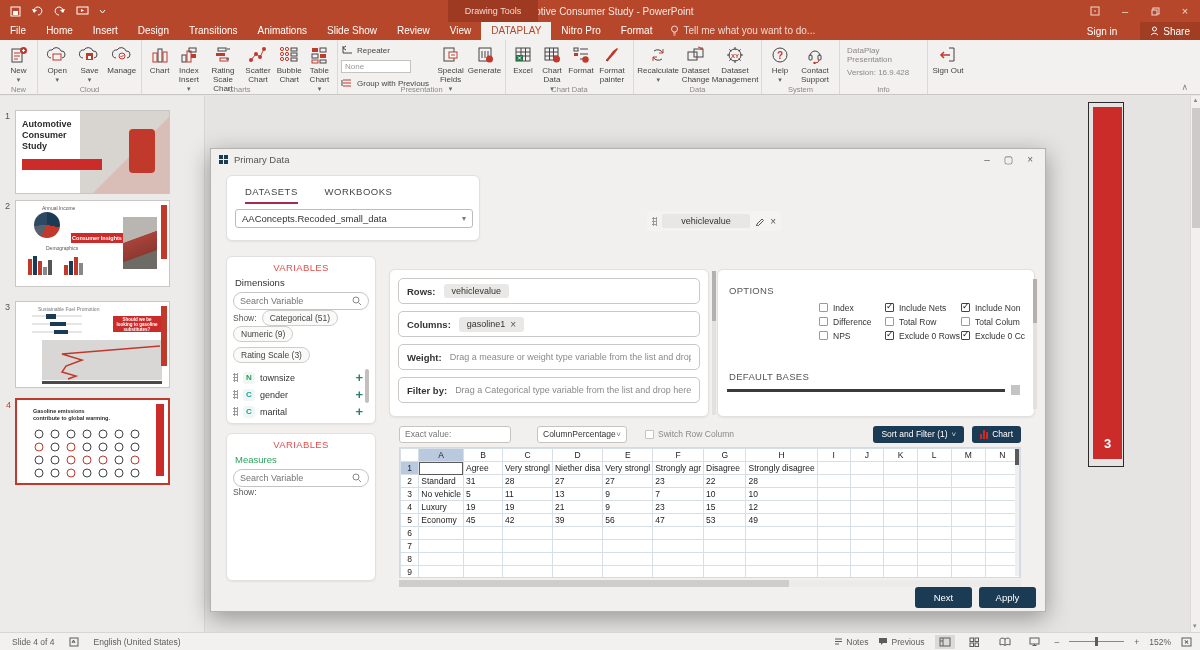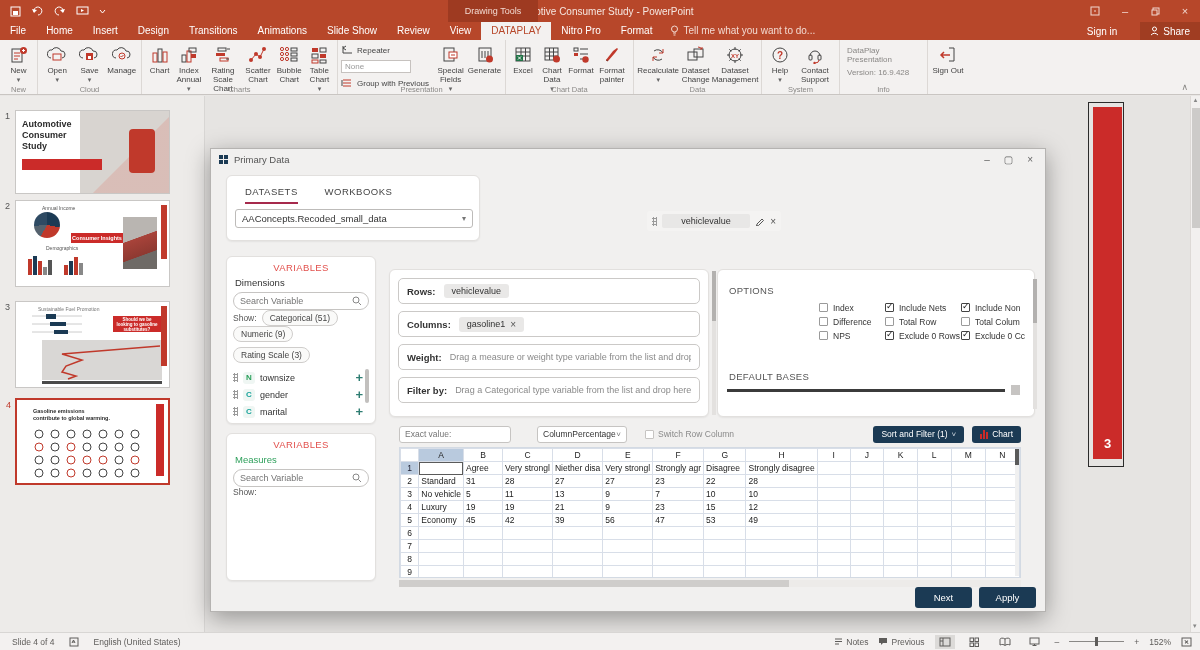--- a/index.html
+++ b/index.html
@@ -289,21 +289,21 @@
       </div>
     <div class="rbtn dd" style="width:30px">
         <span class="ic">
           <svg width="18" height="18">
             <rect x="2" y="9" width="4" height="7" fill="none" stroke="#444"></rect>
             <rect x="7" y="5" width="4" height="11" fill="none" stroke="#C0392B"></rect>
             <rect x="9" y="2" width="7" height="4" fill="none" stroke="#444"></rect>
             <rect x="11" y="8" width="5" height="4" fill="#C0392B"></rect>
           </svg>
         </span>
-        <span>Index Annual</span>
+        <span>Index Insert</span>
       </div>
     <div class="rbtn dd" style="width:40px">
         <span class="ic">
           <svg width="18" height="18">
             <rect x="4" y="2" width="8" height="3" fill="none" stroke="#444"></rect>
             <rect x="2" y="7" width="9" height="3" fill="#C0392B"></rect>
             <rect x="6" y="12" width="8" height="3" fill="none" stroke="#C0392B"></rect>
             <path d="M13 3h3M12 13h3" stroke="#444"></path>
           </svg>
         </span>

